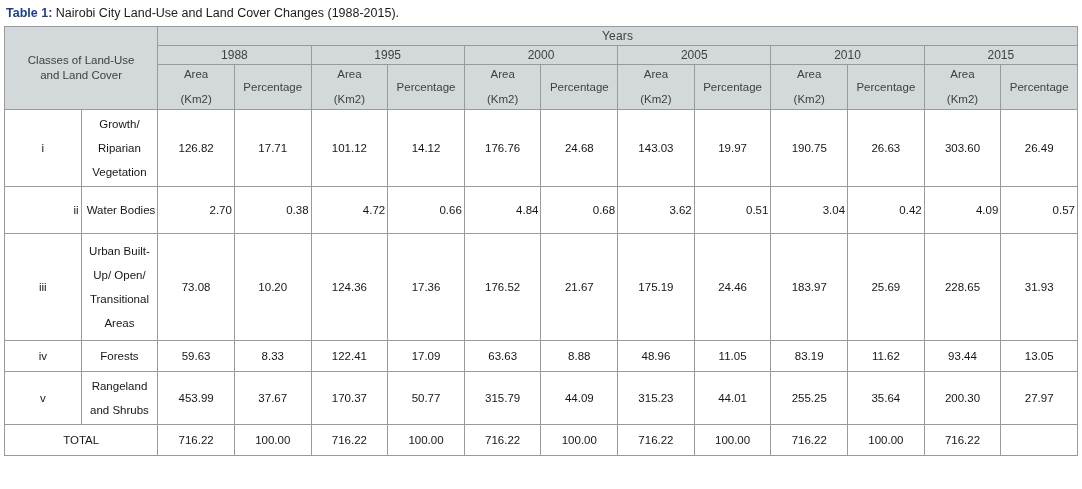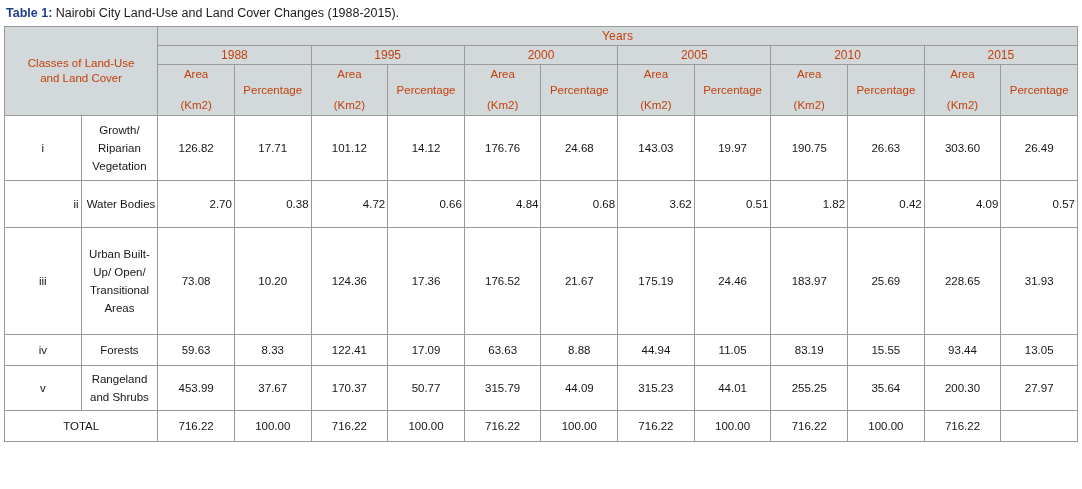--- a/index.html
+++ b/index.html
@@ -40,21 +40,21 @@
   table.lulc td, table.lulc th {
     border: 1px solid #9a9a9a;
     text-align: center;
     vertical-align: middle;
     padding: 2px 2px;
     font-weight: normal;
   }
   thead td, thead th {
     background: #d3d9db;
     font-weight: bold;
-    color: #c2410c;
+    color: #404040;
     line-height: 14px;
   }
   .hdr-years {
     font-size: 12px;
     letter-spacing: 0.2px;
   }
   .hdr-year {
     font-size: 12px;
   }
   .hdr-classes {
@@ -62,33 +62,33 @@
     padding-left: 6px;
     font-size: 11.5px;
     line-height: 15px;
   }
   .hdr-area, .hdr-pct {
     font-size: 11.5px;
     line-height: 15px;
   }
   .hdr-area .unit {
     display: block;
-    margin-top: 16px;
+    margin-top: 10px;
   }
   tbody td {
     background: #ffffff;
     line-height: 18px;
     color: #161616;
   }
   td.rn {
     width: 46px;
   }
   td.cls {
     width: 100px;
-    line-height: 18px;
+    line-height: 24px;
   }
   td.num {
     width: 62px;
   }
   td.pct {
     width: 85px;
   }
   td.total-label {
     font-size: 11.5px;
     border-radius: 14px;
@@ -180,21 +180,21 @@
         <td class="rn">ii</td>
         <td class="cls">Water Bodies</td>
         <td class="num">2.70</td>
         <td class="pct">0.38</td>
         <td class="num">4.72</td>
         <td class="pct">0.66</td>
         <td class="num">4.84</td>
         <td class="pct">0.68</td>
         <td class="num">3.62</td>
         <td class="pct">0.51</td>
-        <td class="num">1.82</td>
+        <td class="num">3.04</td>
         <td class="pct">0.42</td>
         <td class="num">4.09</td>
         <td class="pct">0.57</td>
       </tr>
       <tr class="r-urban">
         <td class="rn">iii</td>
         <td class="cls">Urban Built-Up/ Open/ Transitional Areas</td>
         <td class="num">73.08</td>
         <td class="pct">10.20</td>
         <td class="num">124.36</td>
@@ -210,24 +210,24 @@
       </tr>
       <tr class="r-forest">
         <td class="rn">iv</td>
         <td class="cls">Forests</td>
         <td class="num">59.63</td>
         <td class="pct">8.33</td>
         <td class="num">122.41</td>
         <td class="pct">17.09</td>
         <td class="num">63.63</td>
         <td class="pct">8.88</td>
-        <td class="num">44.94</td>
+        <td class="num">48.96</td>
         <td class="pct">11.05</td>
         <td class="num">83.19</td>
-        <td class="pct">15.55</td>
+        <td class="pct">11.62</td>
         <td class="num">93.44</td>
         <td class="pct">13.05</td>
       </tr>
       <tr class="r-range">
         <td class="rn">v</td>
         <td class="cls">Rangeland and Shrubs</td>
         <td class="num">453.99</td>
         <td class="pct">37.67</td>
         <td class="num">170.37</td>
         <td class="pct">50.77</td>

